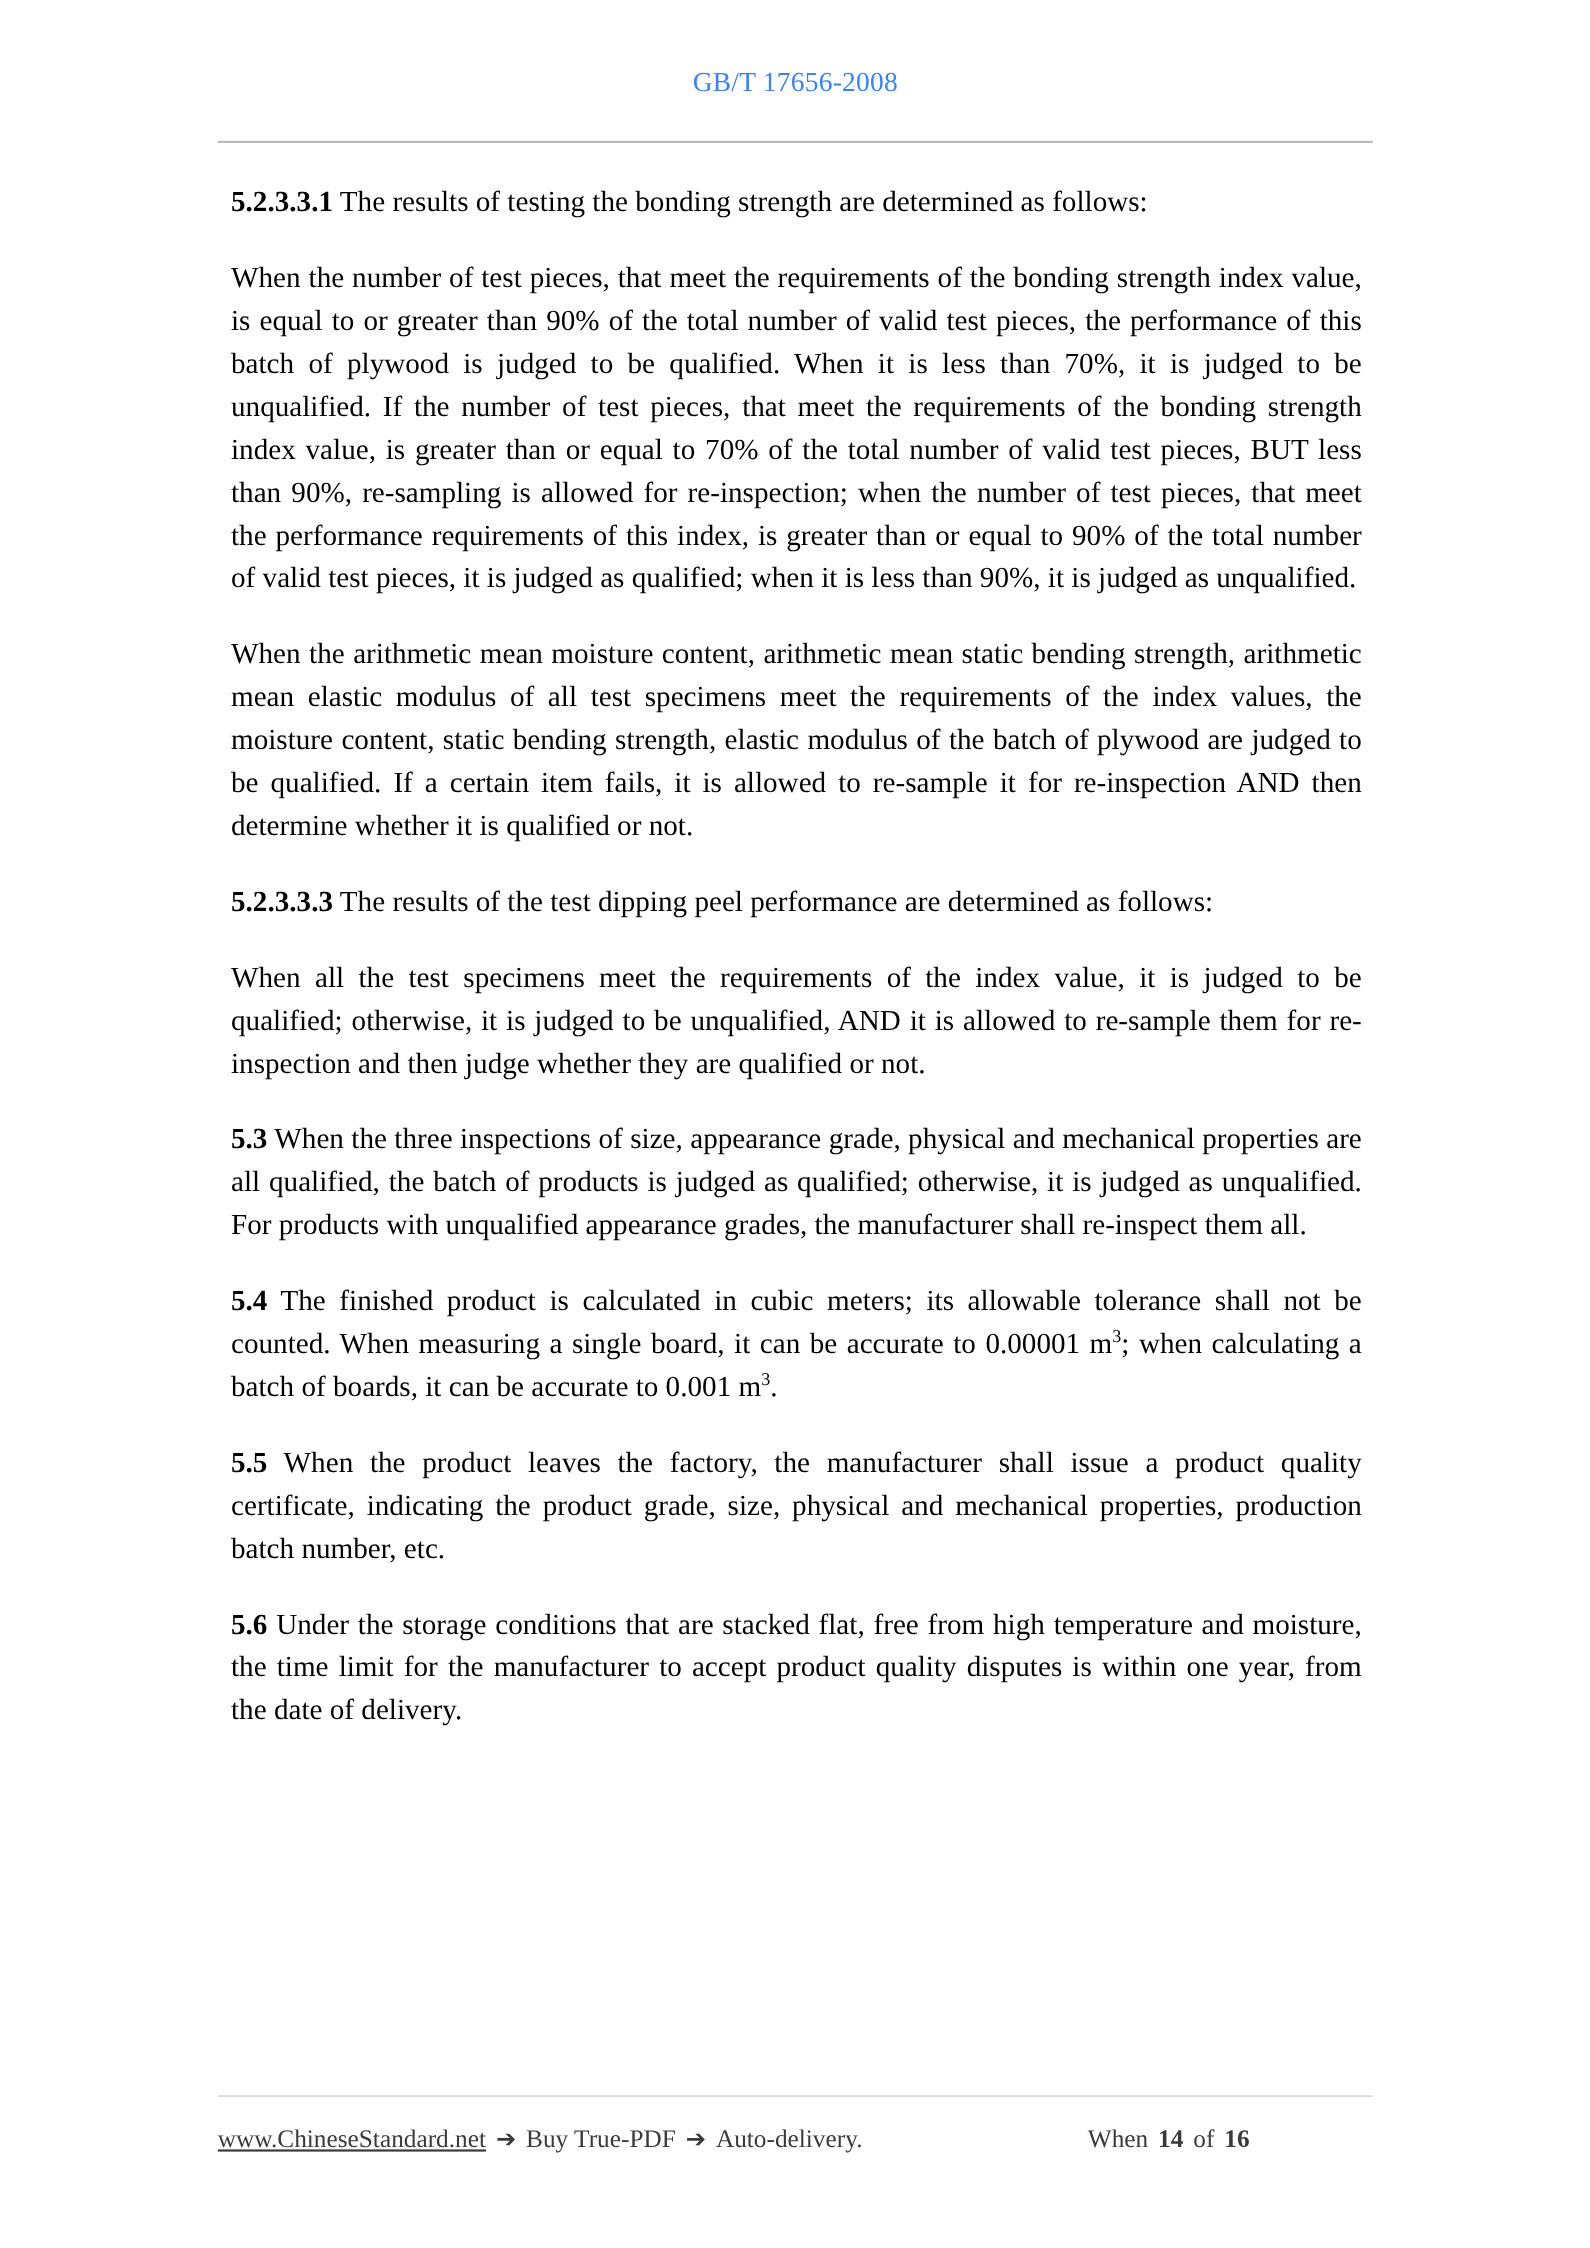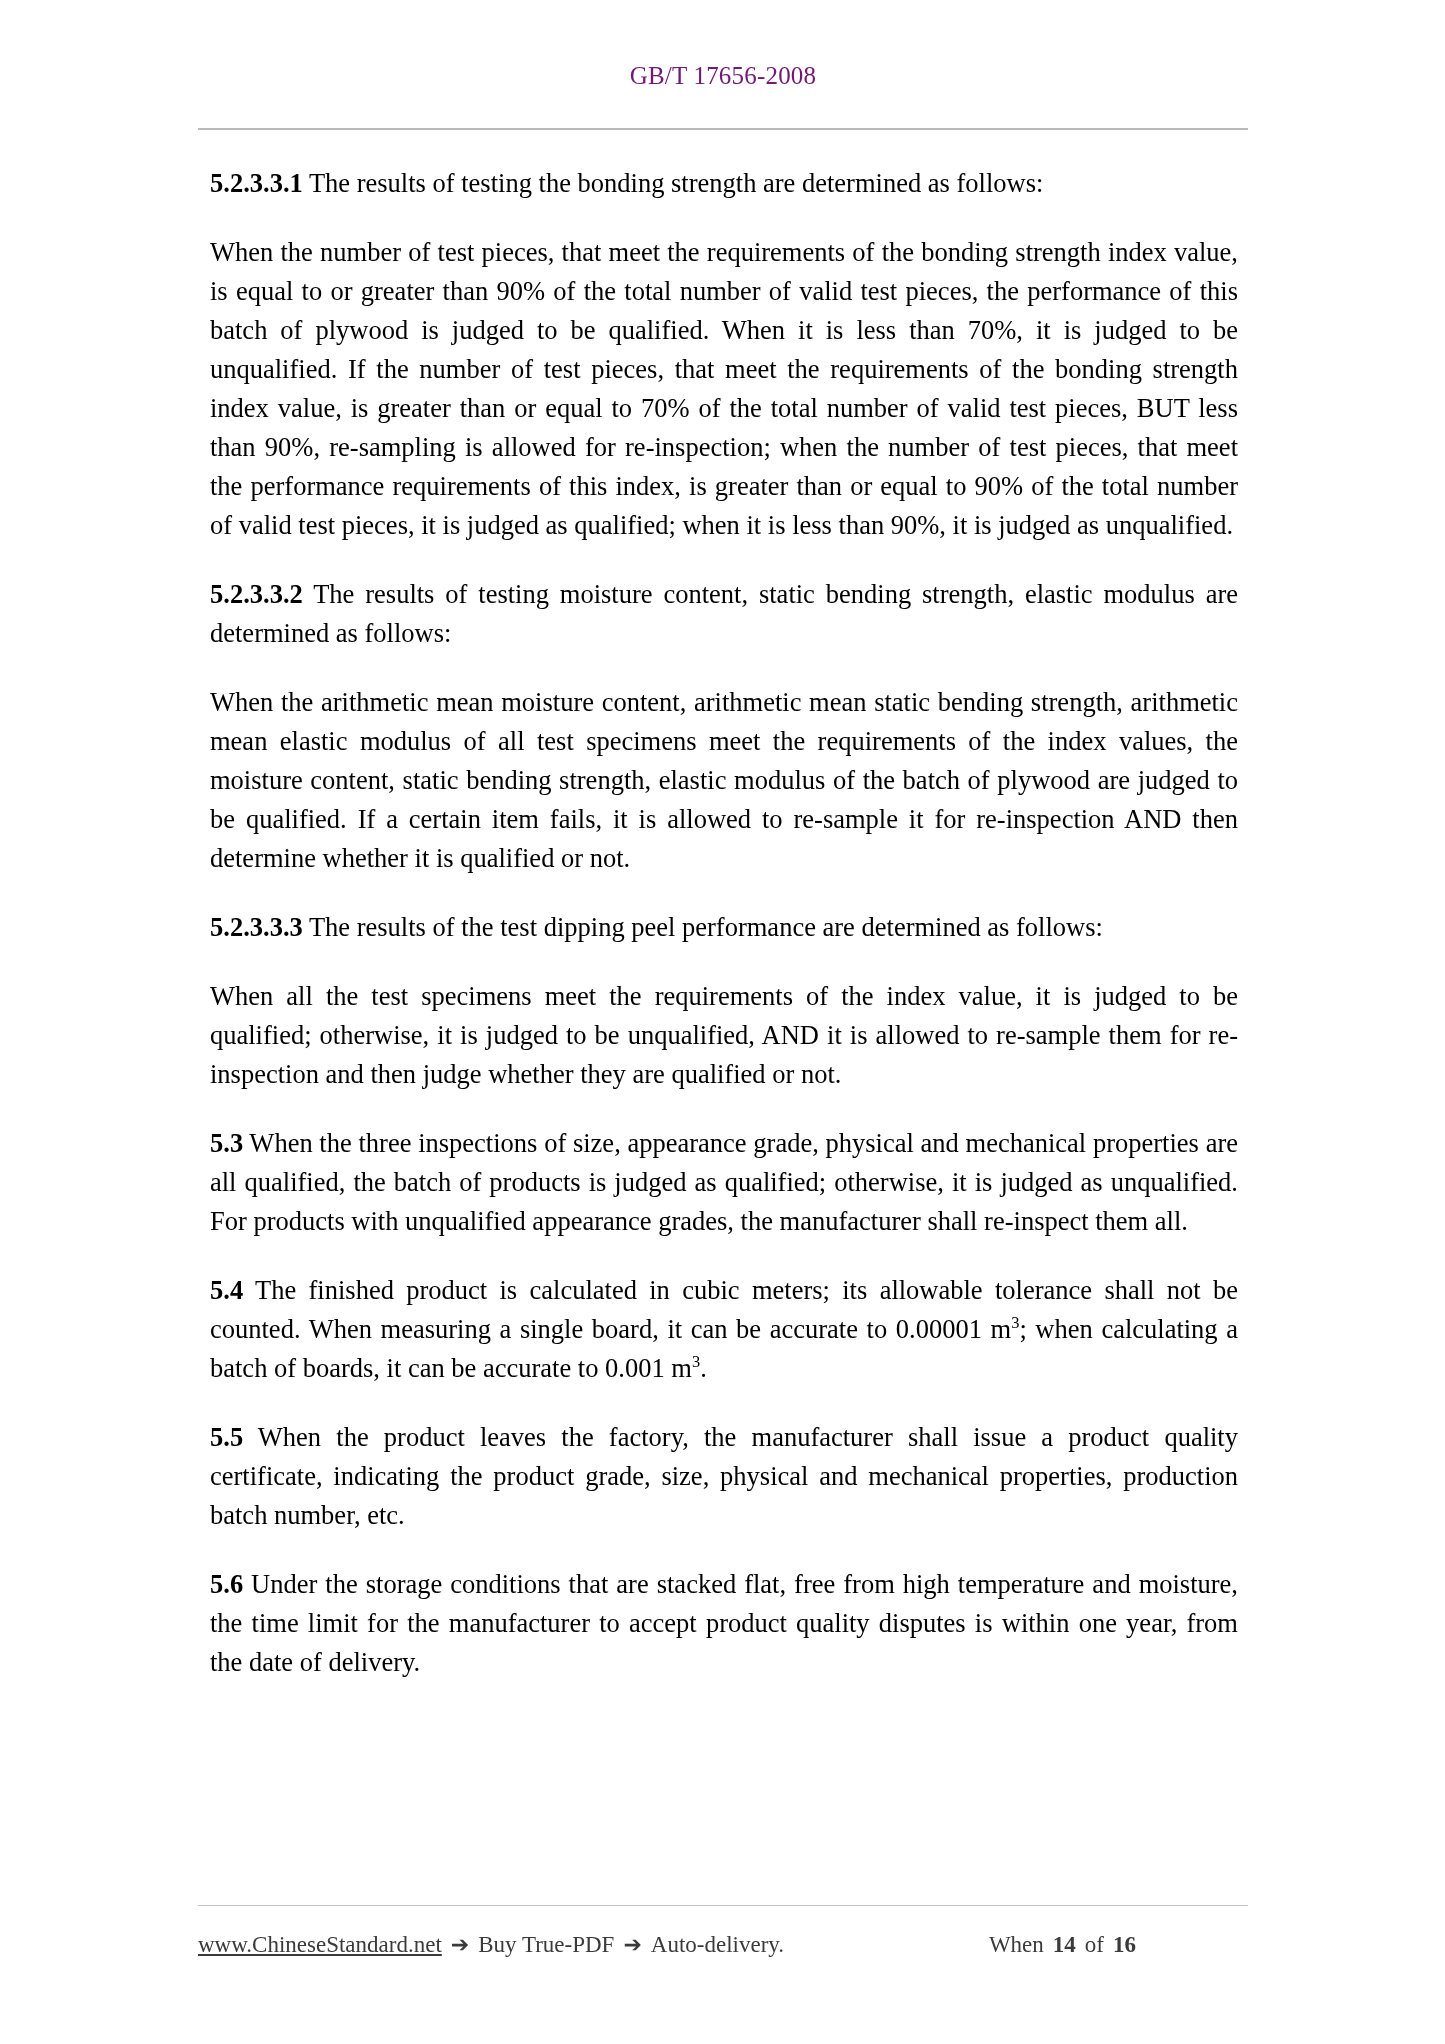--- a/index.html
+++ b/index.html
@@ -24,21 +24,21 @@
   .page-header {
     position: absolute;
     top: 62px;
     left: 198px;
     width: 1050px;
     text-align: center;
   }
   .page-header .header-title {
     font-size: 25px;
     letter-spacing: 0.2px;
-    color: #701a75;
+    color: #3b82f6;
     display: inline-block;
     text-align: center;
   }
   .header-rule {
     position: absolute;
     top: 128px;
     left: 198px;
     width: 1050px;
     height: 2px;
     background: #b9b9b9;
@@ -124,21 +124,20 @@
     <span class="header-title">GB/T 17656-2008</span>
   </div>
   <div class="header-rule"></div>
 
   <div class="content">
 
     <p class="para"><span class="clause-num">5.2.3.3.1</span><span> The results of testing the bonding strength are determined as follows:</span></p>
 
     <p class="para"><span>When the number of test pieces, that meet the requirements of the bonding strength index value, is equal to or greater than 90% of the total number of valid test pieces, the performance of this batch of plywood is judged to be qualified. When it is less than 70%, it is judged to be unqualified. If the number of test pieces, that meet the requirements of the bonding strength index value, is greater than or equal to 70% of the total number of valid test pieces, BUT less than 90%, re-sampling is allowed for re-inspection; when the number of test pieces, that meet the performance requirements of this index, is greater than or equal to 90% of the total number of valid test pieces, it is judged as qualified; when it is less than 90%, it is judged as unqualified.</span></p>
 
-    <p class="para"><span class="clause-num">5.2.3.3.2</span><span> The results of testing moisture content, static bending strength, elastic modulus are determined as follows:</span></p>
 
     <p class="para"><span>When the arithmetic mean moisture content, arithmetic mean static bending strength, arithmetic mean elastic modulus of all test specimens meet the requirements of the index values, the moisture content, static bending strength, elastic modulus of the batch of plywood are judged to be qualified. If a certain item fails, it is allowed to re-sample it for re-inspection AND then determine whether it is qualified or not.</span></p>
 
     <p class="para"><span class="clause-num">5.2.3.3.3</span><span> The results of the test dipping peel performance are determined as follows:</span></p>
 
     <p class="para"><span>When all the test specimens meet the requirements of the index value, it is judged to be qualified; otherwise, it is judged to be unqualified, AND it is allowed to re-sample them for re-inspection and then judge whether they are qualified or not.</span></p>
 
     <p class="para"><span class="clause-num">5.3</span><span> When the three inspections of size, appearance grade, physical and mechanical properties are all qualified, the batch of products is judged as qualified; otherwise, it is judged as unqualified. For products with unqualified appearance grades, the manufacturer shall re-inspect them all.</span></p>
 
     <p class="para"><span class="clause-num">5.4</span><span> The finished product is calculated in cubic meters; its allowable tolerance shall not be counted. When measuring a single board, it can be accurate to 0.00001 m</span><sup>3</sup><span>; when calculating a batch of boards, it can be accurate to 0.001 m</span><sup>3</sup><span>.</span></p>

